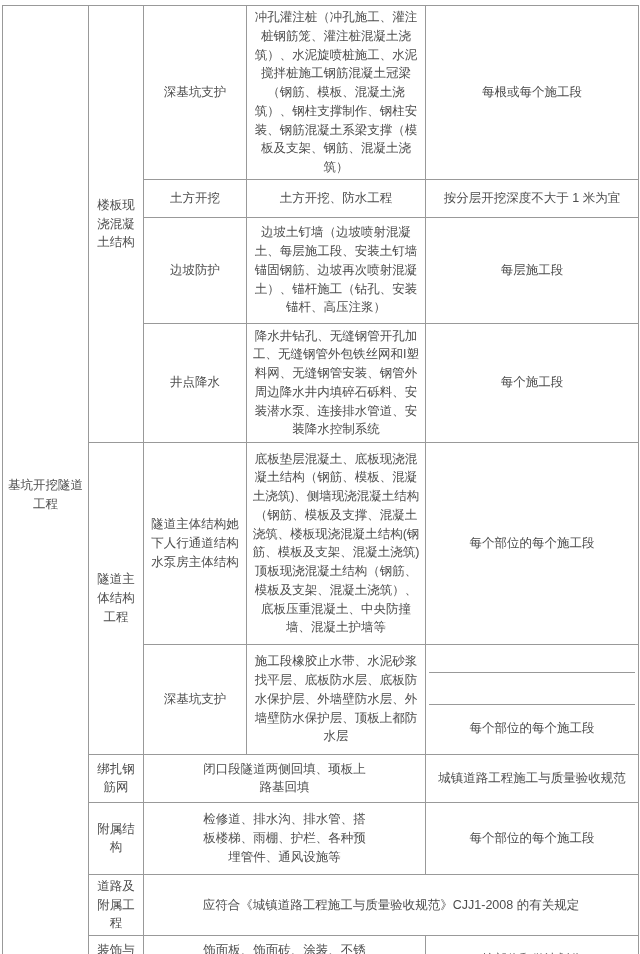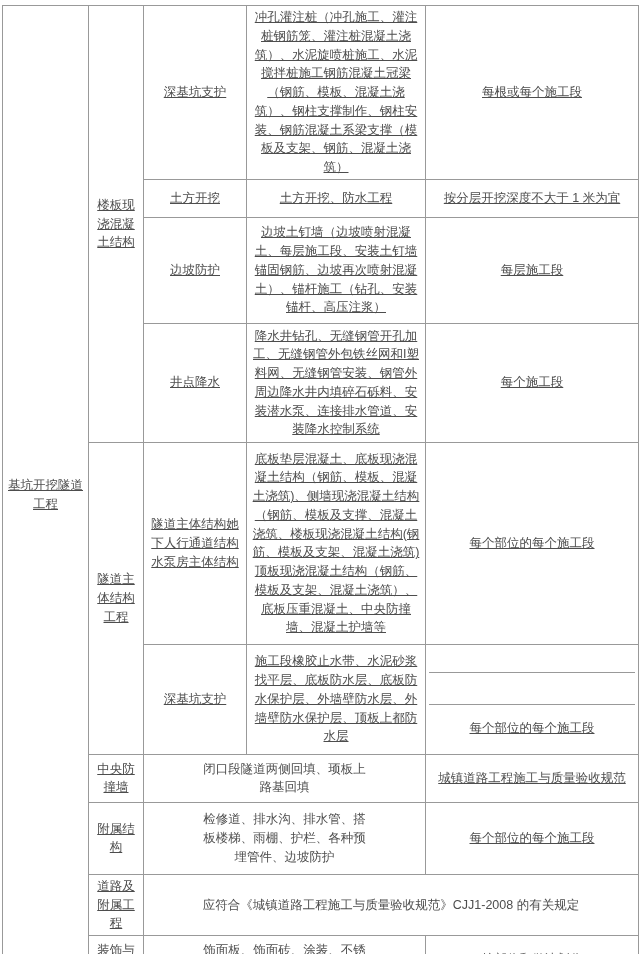--- a/index.html
+++ b/index.html
@@ -19,21 +19,20 @@
     font-size:12.5px;
     line-height:1.5;
     color:#4d4d4d;
   }
   table.batch td{
     border:1px solid #999999;
     text-align:center;
     vertical-align:middle;
     padding:2px 3px;
     word-wrap:break-word;
-    text-decoration:underline;
   }
   td.c2{padding:4px 1px;}
   td.stacked{padding:0;height:105px;}
   .stack{display:flex;flex-direction:column;height:100%;}
   .stack .sub{border-bottom:1px solid #999999;}
   .stack .s1{height:25px;}
   .stack .s2{height:31px;}
   .stack .s3{flex:1;display:flex;align-items:center;justify-content:center;}
   .narrow{display:inline-block;max-width:172px;vertical-align:middle;}
   .narrow-wide{display:inline-block;max-width:420px;vertical-align:middle;}
@@ -91,31 +90,31 @@
       <td class="c5 stacked">
         <div class="stack">
           <div class="sub s1"></div>
           <div class="sub s2"></div>
           <div class="s3">每个部位的每个施工段</div>
         </div>
       </td>
     </tr>
 
     <tr style="height:48px">
-      <td class="c2">中央防撞墙</td>
+      <td class="c2">绑扎钢筋网</td>
       <td class="c4" colspan="2">
         <span class="narrow">闭口段隧道两侧回填、顼板上路基回填</span>
       </td>
       <td class="c5">城镇道路工程施工与质量验收规范</td>
     </tr>
 
     <tr style="height:72px">
       <td class="c2">附属结构</td>
       <td class="c4" colspan="2">
-        <span class="narrow">检修道、排水沟、排水管、搭板楼梯、雨棚、护栏、各种预埋管件、边坡防护</span>
+        <span class="narrow">检修道、排水沟、排水管、搭板楼梯、雨棚、护栏、各种预埋管件、通风设施等</span>
       </td>
       <td class="c5">每个部位的每个施工段</td>
     </tr>
 
     <tr style="height:45px">
       <td class="c2">道路及附属工程</td>
       <td class="c4" colspan="3">
         <span class="narrow-wide">应符合《城镇道路工程施工与质量验收规范》CJJ1-2008 的有关规定</span>
       </td>
     </tr>

